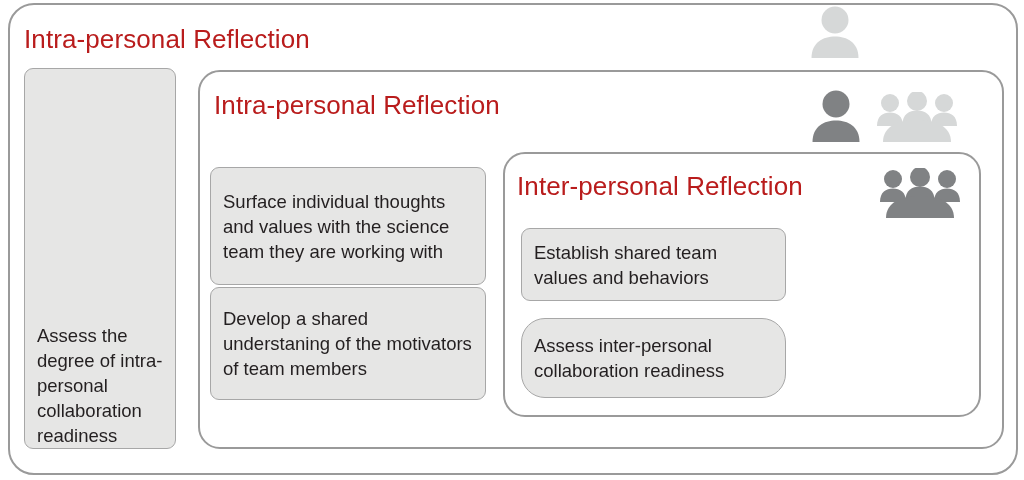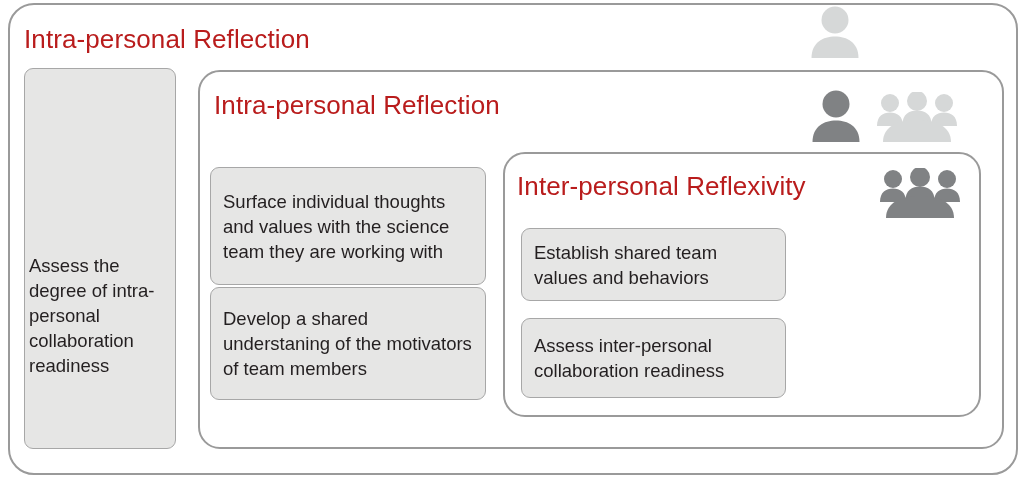--- a/index.html
+++ b/index.html
@@ -70,39 +70,39 @@
     display: flex;
     flex-direction: column;
     justify-content: center;
   }
   .card.left-aligned  { text-align: left; }
   .card.centered      { text-align: left; }
 
   #card-assess-intra {
     left: 24px;  top: 68px;
     width: 152px; height: 381px;
-    padding: 0 4px;
-    justify-content: center;
+    padding: 0 12px;
+    justify-content: flex-end;
     padding-top: 113px;
   }
   #card-surface {
     left: 210px; top: 159px;
     width: 276px; height: 118px; margin-top: 8px;
   }
   #card-develop {
     left: 210px; top: 287px;
     width: 276px; height: 113px;
   }
   #card-establish {
     left: 521px; top: 228px;
     width: 265px; height: 73px;
   }
   #card-assess-inter {
     left: 521px; top: 318px;
-    width: 265px; height: 80px;
+    width: 265px; height: 80px; border-radius: 24px;
   }
 
   
   .icon {
     position: absolute;
     display: block;
   }
   #icon-person-outer { left: 806px; top: 6px;   width: 58px;  height: 52px; }
   #icon-person-mid   { left: 807px; top: 90px;  width: 58px;  height: 52px; }
   #icon-group-mid    { left: 876px; top: 92px;  width: 82px;  height: 50px; }
@@ -148,21 +148,21 @@
   <div class="card left-aligned" id="card-surface">
     <span>Surface individual thoughts and values with the science team they are working with</span>
   </div>
 
   <div class="card left-aligned" id="card-develop">
     <span>Develop a shared understaning of the motivators of team members</span>
   </div>
 
   <div class="panel" id="panel-inner"></div>
 
-  <div class="panel-title" id="title-inner">Inter-personal Reflexivity</div>
+  <div class="panel-title" id="title-inner">Inter-personal Reflection</div>
 
   <svg class="icon" id="icon-group-inner" viewBox="0 0 82 50" aria-hidden="true">
     <circle cx="14" cy="11" r="9" fill="#808284"></circle>
     <path d="M1 34 C1 24 7 20.5 14 20.5 C21 20.5 27 24 27 34 Z" fill="#808284"></path>
     <circle cx="68" cy="11" r="9" fill="#808284"></circle>
     <path d="M55 34 C55 24 61 20.5 68 20.5 C75 20.5 81 24 81 34 Z" fill="#808284"></path>
     <circle cx="41" cy="9" r="10" fill="#808284"></circle>
     <path d="M26.5 32 C26.5 22.5 33 18.5 41 18.5 C49 18.5 55.5 22.5 55.5 32 Z" fill="#808284"></path>
     <path d="M7 50 C7 34.5 22 28 41 28 C60 28 75 34.5 75 50 Z" fill="#808284"></path>
   </svg>

